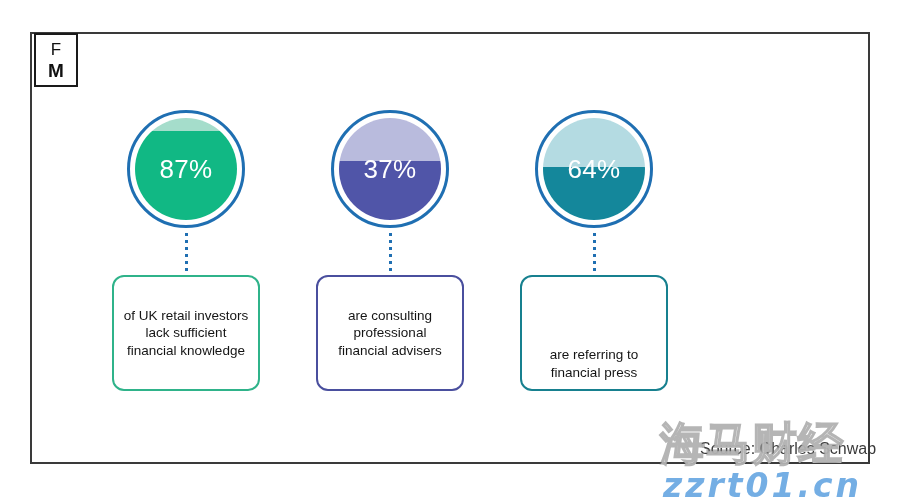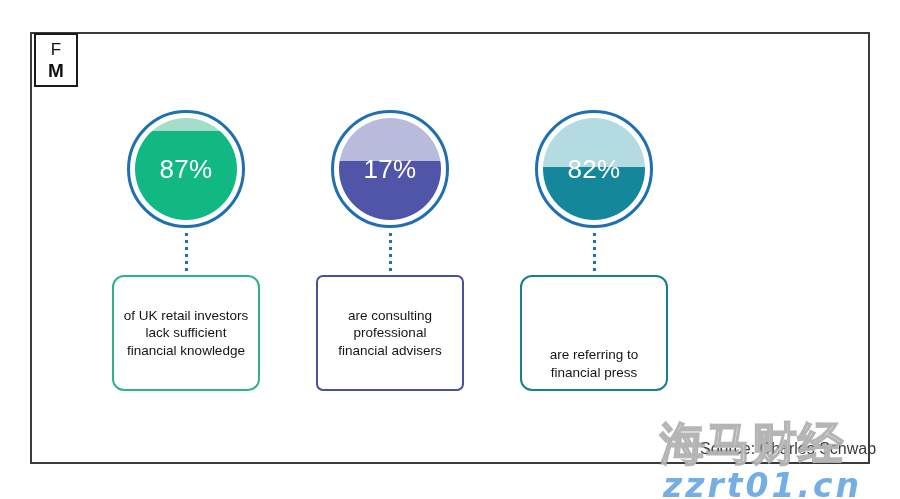--- a/index.html
+++ b/index.html
@@ -226,37 +226,37 @@
 
 
   <div class="col">
     <div class="gauge-wrap">
       <div class="ring-outer" style="border-color: rgb(31, 111, 178);"></div>
       <div class="ring-gap"></div>
       <div class="gauge">
         <div class="top-part" style="background: rgb(185, 187, 221); height: 42%;"></div>
         <div class="fill-part" style="background: rgb(80, 85, 168); height: 58%;"></div>
       </div>
-      <div class="pct">17%</div>
+      <div class="pct">37%</div>
     </div>
     <div class="connector" style="background-image: linear-gradient(rgb(31, 111, 178) 50%, rgba(255, 255, 255, 0) 0%);"></div>
-    <div class="caption" style="border-color: rgb(74, 79, 158); border-radius: 7px;">
+    <div class="caption" style="border-color: rgb(74, 79, 158);">
       <span>are consulting professional financial advisers</span>
     </div>
   </div>
 
   <div class="col">
     <div class="gauge-wrap">
       <div class="ring-outer" style="border-color: rgb(31, 111, 178);"></div>
       <div class="ring-gap"></div>
       <div class="gauge">
         <div class="top-part" style="background: rgb(180, 219, 226); height: 48%;"></div>
         <div class="fill-part" style="background: rgb(20, 135, 155); height: 52%;"></div>
       </div>
-      <div class="pct">82%</div>
+      <div class="pct">64%</div>
     </div>
     <div class="connector" style="background-image: linear-gradient(rgb(31, 111, 178) 50%, rgba(255, 255, 255, 0) 0%);"></div>
     <div class="caption" style="border-color: rgb(23, 128, 143); align-items: flex-end;">
       <span>are referring to financial press</span>
     </div>
   </div>
 
 </div>
 
 <div id="source">Source: Charles Schwab</div>

